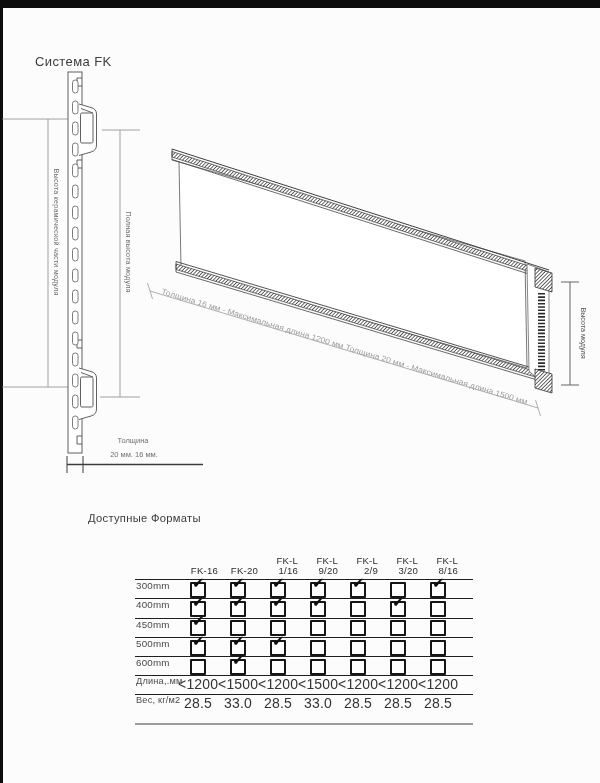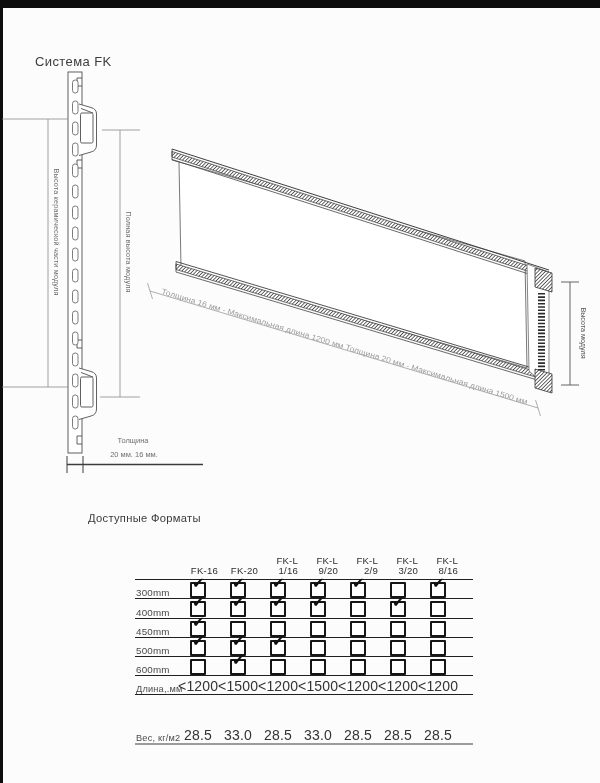--- a/index.html
+++ b/index.html
@@ -16,25 +16,25 @@
     font-size:13px;color:#3d3d3d;letter-spacing:.4px;margin-top:12px;
   }
   .drawing-svg{position:absolute;left:0;top:55px;}
 
   
   .formats-title{
     position:absolute;left:88px;top:512px;
     font-size:11.2px;color:#3a3a3a;letter-spacing:.3px;
   }
   .fmt-table{position:absolute;left:135px;top:551px;width:338px;}
-  .fmt-row{display:flex;align-items:flex-end;border-bottom:1.7px solid #1f1f1f;box-sizing:border-box;}
+  .fmt-row{display:flex;align-items:flex-start;border-bottom:1.7px solid #1f1f1f;box-sizing:border-box;}
   .fmt-header{height:29px;align-items:flex-end;padding-bottom:3px;}
   .fmt-size{height:19.3px;}
   .fmt-length{height:19px;}
-  .fmt-weight{height:30px;border-bottom:2.6px solid #9b9b9b;margin-top:20px;}
+  .fmt-weight{height:30px;border-bottom:2.6px solid #9b9b9b;}
   .fmt-label{flex:0 0 42px;width:42px;white-space:nowrap;overflow:visible;
     font-size:9.8px;color:#4a4a4a;letter-spacing:.2px;padding-left:1px;}
   .fmt-small-label{font-size:9.2px;color:#4a4a4a;}
   .fmt-col{flex:0 0 40px;width:40px;text-align:center;}
   .hdr-line{font-size:9.6px;line-height:10px;color:#2e2e2e;letter-spacing:.2px;text-align:right;}
   .fmt-val{font-size:14px;color:#333;letter-spacing:.2px;}
   .cb{display:inline-block;width:12px;height:12px;border:2px solid #161616;
     border-radius:1px;position:relative;vertical-align:middle;background:#fff;}
   .cb .tick{
     position:absolute;left:0px;top:-8px;

